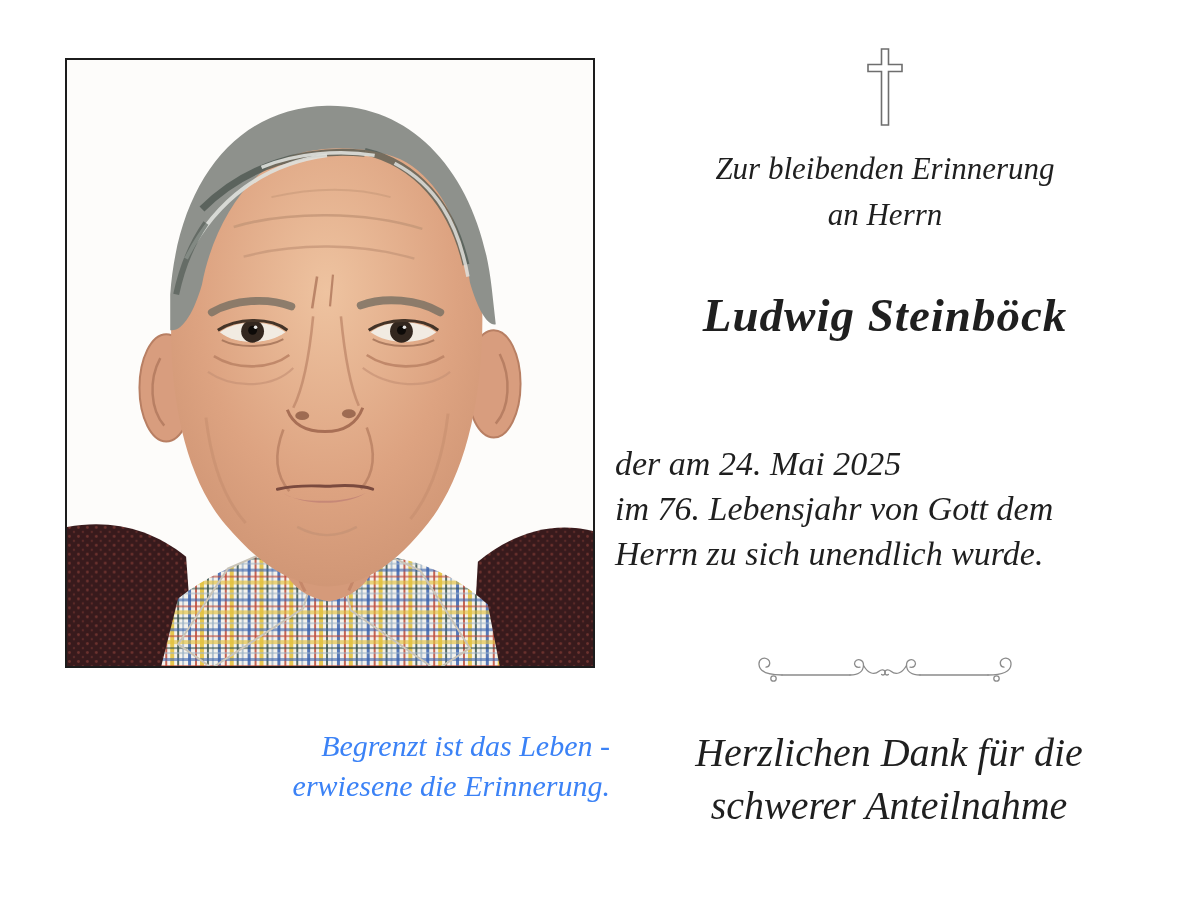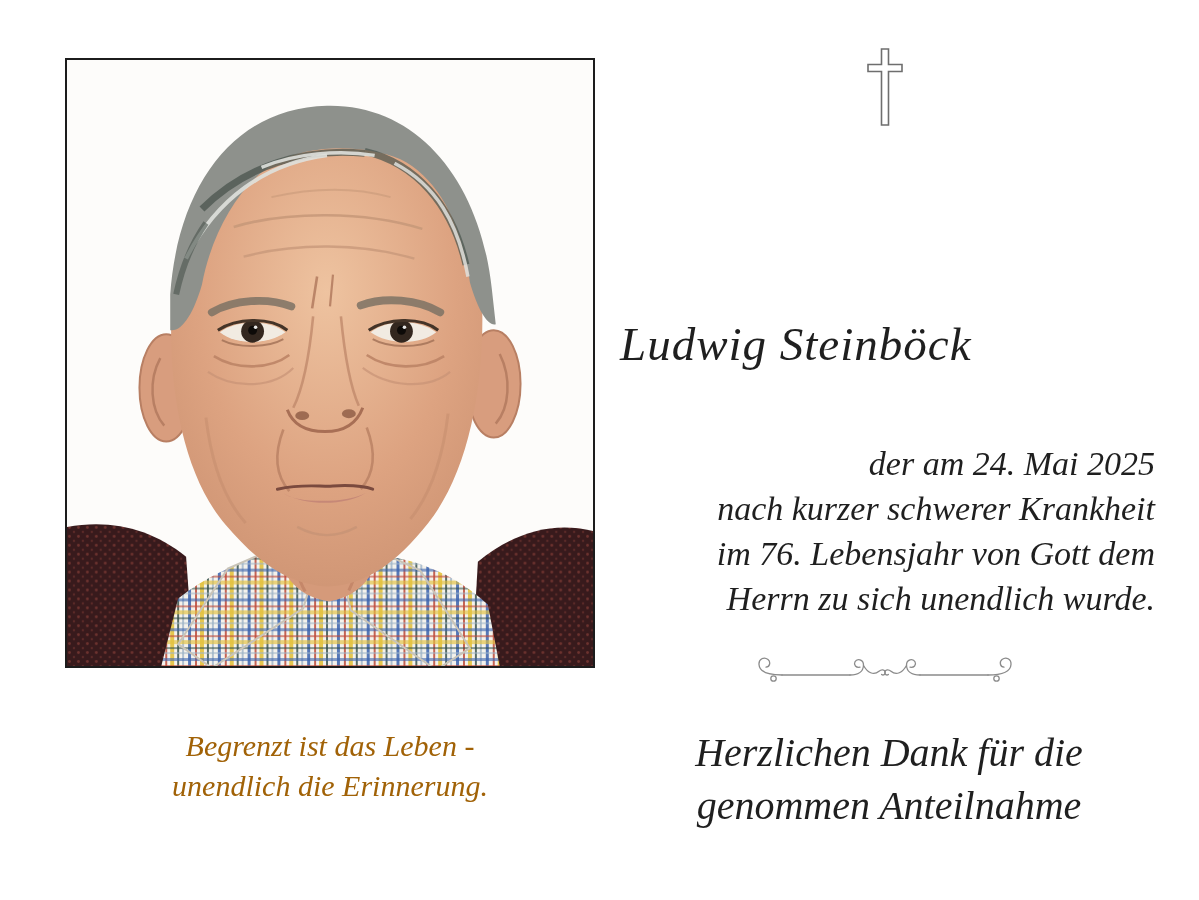--- a/index.html
+++ b/index.html
@@ -14,49 +14,48 @@
   .photo-frame{
     position:absolute;left:65px;top:58px;
     width:530px;height:610px;
     border:2px solid #1c1c1c;
     box-sizing:border-box;
     background:#fdfcfa;
   }
   .photo-frame svg{display:block;width:100%;height:100%;}
   .photo-caption{
     position:absolute;left:50px;top:726px;width:560px;
-    text-align:center;
+    text-align:right;
     font-style:italic;
     font-size:30px;
     line-height:40px;
-    color:#a16207;
+    color:#3b82f6;
   }
   .cross-wrap{
     position:absolute;left:640px;top:48px;width:490px;
     display:flex;justify-content:center;
   }
   .intro{
     position:absolute;left:640px;top:146px;width:490px;
     text-align:center;
     font-style:italic;
     font-size:31px;
     line-height:46px;
   }
   .deceased-name{
     position:absolute;left:620px;top:288px;width:530px;
-    text-align:left;
-    font-style:italic;
-    font-weight:normal;
+    text-align:center;
+    font-style:italic;
+    font-weight:bold;
     font-size:47px;
     letter-spacing:1px;
-    margin-top:29px;
   }
   .obituary{
     position:absolute;left:615px;top:441px;width:540px;
-    text-align:right;
+    text-align:left;
     font-style:italic;
     font-size:34px;
     line-height:45px;
   }
   .divider-wrap{
     position:absolute;left:640px;top:653px;width:490px;
     display:flex;justify-content:center;
   }
   .thanks{
     position:absolute;left:629px;top:726px;width:520px;
@@ -170,35 +169,38 @@
       <path d="M218,436 C240,449 282,449 302,435 C286,446 232,447 218,436 Z" fill="#c68877"></path>
       <path d="M232,470 C252,481 272,481 292,470" stroke="#c79376" stroke-width="2.4" fill="none" opacity="0.8"></path>
 
       <path d="M140,360 C146,410 160,444 180,466" stroke="#c08a6b" stroke-width="3" fill="none" opacity="0.45"></path>
       <path d="M384,356 C378,406 364,440 346,462" stroke="#c08a6b" stroke-width="3" fill="none" opacity="0.45"></path>
     </svg>
   </div>
 
   <div class="photo-caption">
     <div>Begrenzt ist das Leben -</div>
-    <div>unendlich die Erinnerung.</div>
+    <div>erwiesene die Erinnerung.</div>
   </div>
 
   <div class="cross-wrap">
     <svg width="36" height="78" viewBox="0 0 36 78">
       <polygon points="14.5,1 21.5,1 21.5,16.5 35,16.5 35,23.5 21.5,23.5 21.5,77 14.5,77 14.5,23.5 1,23.5 1,16.5 14.5,16.5" fill="#ffffff" stroke="#6e6e6e" stroke-width="1.6"></polygon>
     </svg>
   </div>
 
+  <div class="intro">
+    <div>Zur bleibenden Erinnerung</div>
+    <div>an Herrn</div>
+  </div>
 
   <div class="deceased-name">Ludwig Steinböck</div>
 
   <div class="obituary">
     <div>der am 24. Mai 2025</div>
-    <div>nach kurzer schwerer Krankheit</div>
     <div>im 76. Lebensjahr von Gott dem</div>
     <div>Herrn zu sich unendlich wurde.</div>
   </div>
 
   <div class="divider-wrap">
     <svg width="272" height="34" viewBox="0 0 272 34">
       <g stroke="#8b8b8b" stroke-width="1.3" fill="none" stroke-linecap="round">
 
         <path d="M33,22 C21,22 10.5,20 10,11.5 C9.6,6 15,3.2 19,6.6 C22,9.2 20.8,13.8 17,14.2"></path>
         <circle cx="24.5" cy="25.5" r="2.7"></circle>
@@ -214,16 +216,16 @@
         <path d="M171,22 H239"></path>
 
         <path d="M239,22 C251,22 261.5,20 262,11.5 C262.4,6 257,3.2 253,6.6 C250,9.2 251.2,13.8 255,14.2"></path>
         <circle cx="247.5" cy="25.5" r="2.7"></circle>
       </g>
     </svg>
   </div>
 
   <div class="thanks">
     <div>Herzlichen Dank für die</div>
-    <div>genommen Anteilnahme</div>
+    <div>schwerer Anteilnahme</div>
   </div>
 
 </div>
 
 </body></html>

